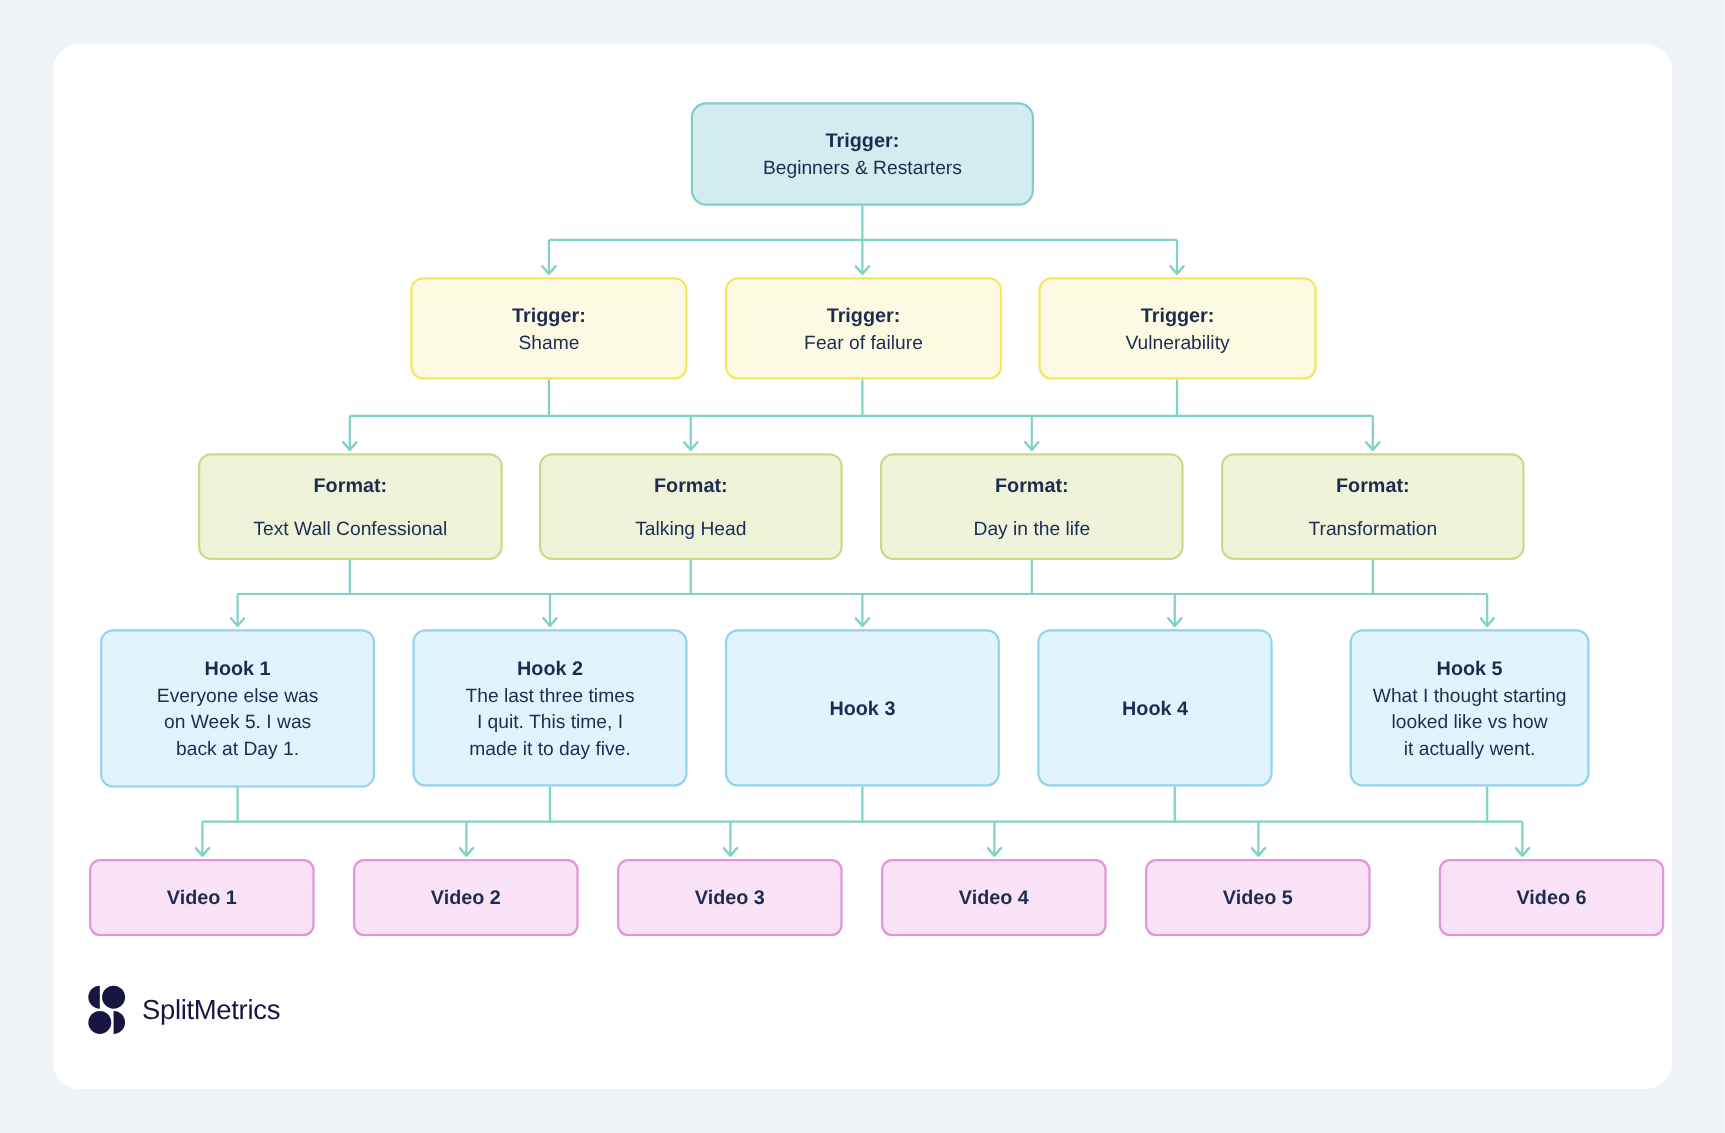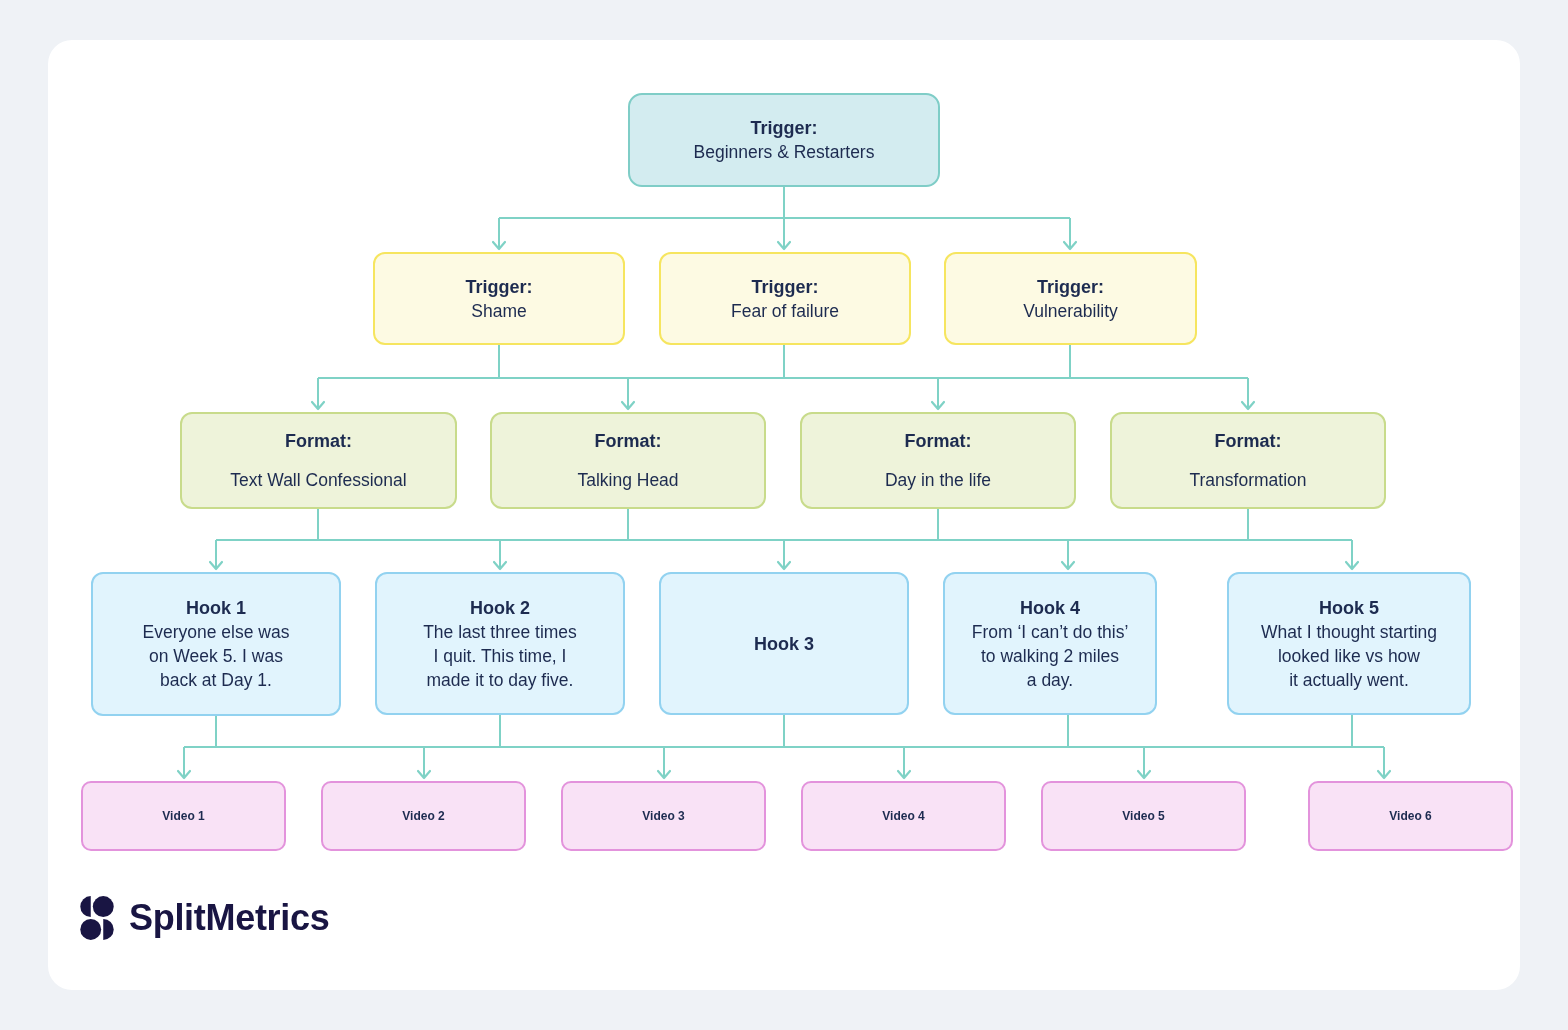--- a/index.html
+++ b/index.html
@@ -31,28 +31,28 @@
     position:absolute; z-index:2;
     display:flex; flex-direction:column; justify-content:center; align-items:center;
     text-align:center; border:2px solid; line-height:24px; font-size:17.5px;
   }
   .node .heading{font-weight:700; font-size:18px;}
   .node .body{white-space:pre-line;}
   .segment{background:var(--segment-fill); border-color:var(--segment-border); border-radius:14px;}
   .trigger{background:var(--trigger-fill); border-color:var(--trigger-border); border-radius:12px;}
   .format{background:var(--format-fill); border-color:var(--format-border); border-radius:12px;gap:15px;}
   .hook{background:var(--hook-fill); border-color:var(--hook-border); border-radius:12px;}
-  .video{background:var(--video-fill); border-color:var(--video-border); border-radius:10px; font-weight:700; font-size:12px;}
+  .video{background:var(--video-fill); border-color:var(--video-border); border-radius:10px; font-weight:700; font-size:18px;}
   .logo{
     position:absolute; left:78px; top:894px; z-index:2;
     display:flex; align-items:center; gap:13px;
   }
   .logo-mark{width:38px; height:48px;}
   .logo-mark path, .logo-mark circle{fill:var(--logo-ink);}
-  .logo-text{font-weight:700; font-size:36px; color:var(--logo-ink); letter-spacing:-0.3px;}
+  .logo-text{font-weight:400; font-size:25px; color:var(--logo-ink); letter-spacing:-0.3px;}
 </style>
 </head>
 <body>
 
 <div class="card"></div>
 
 <svg class="connectors" width="1568" height="1030" viewBox="0 0 1568 1030">
   <defs>
     <marker id="arw" markerUnits="userSpaceOnUse" markerWidth="12" markerHeight="14" viewBox="0 0 12 14" refX="9" refY="7" orient="auto">
       <path class="arrowhead" d="M2,1 L9,7 L2,13"></path>
@@ -144,25 +144,22 @@
   <div class="heading">Hook 2</div>
   <div class="body">The last three times
 I quit. This time, I
 made it to day five.</div>
 </div>
 <div class="node hook" style="left:659px;top:572px;width:250px;height:143px;">
   <div class="heading">Hook 3</div>
 </div>
 <div class="node hook" style="left:943px;top:572px;width:214px;height:143px;">
   <div class="heading">Hook 4</div>
-  <div class="body">From ‘I can’t do this’
-to walking 2 miles
-a day.</div>
 </div>
-<div class="node hook" style="left:1227px;top:572px;width:244px;height:143px;">
+<div class="node hook" style="left:1227px;top:572px;width:218px;height:143px;">
   <div class="heading">Hook 5</div>
   <div class="body">What I thought starting
 looked like vs how
 it actually went.</div>
 </div>
 
 <div class="node video" style="left:81px;top:781px;width:205px;height:70px;">
   <div>Video 1</div>
 </div>
 <div class="node video" style="left:321px;top:781px;width:205px;height:70px;">

